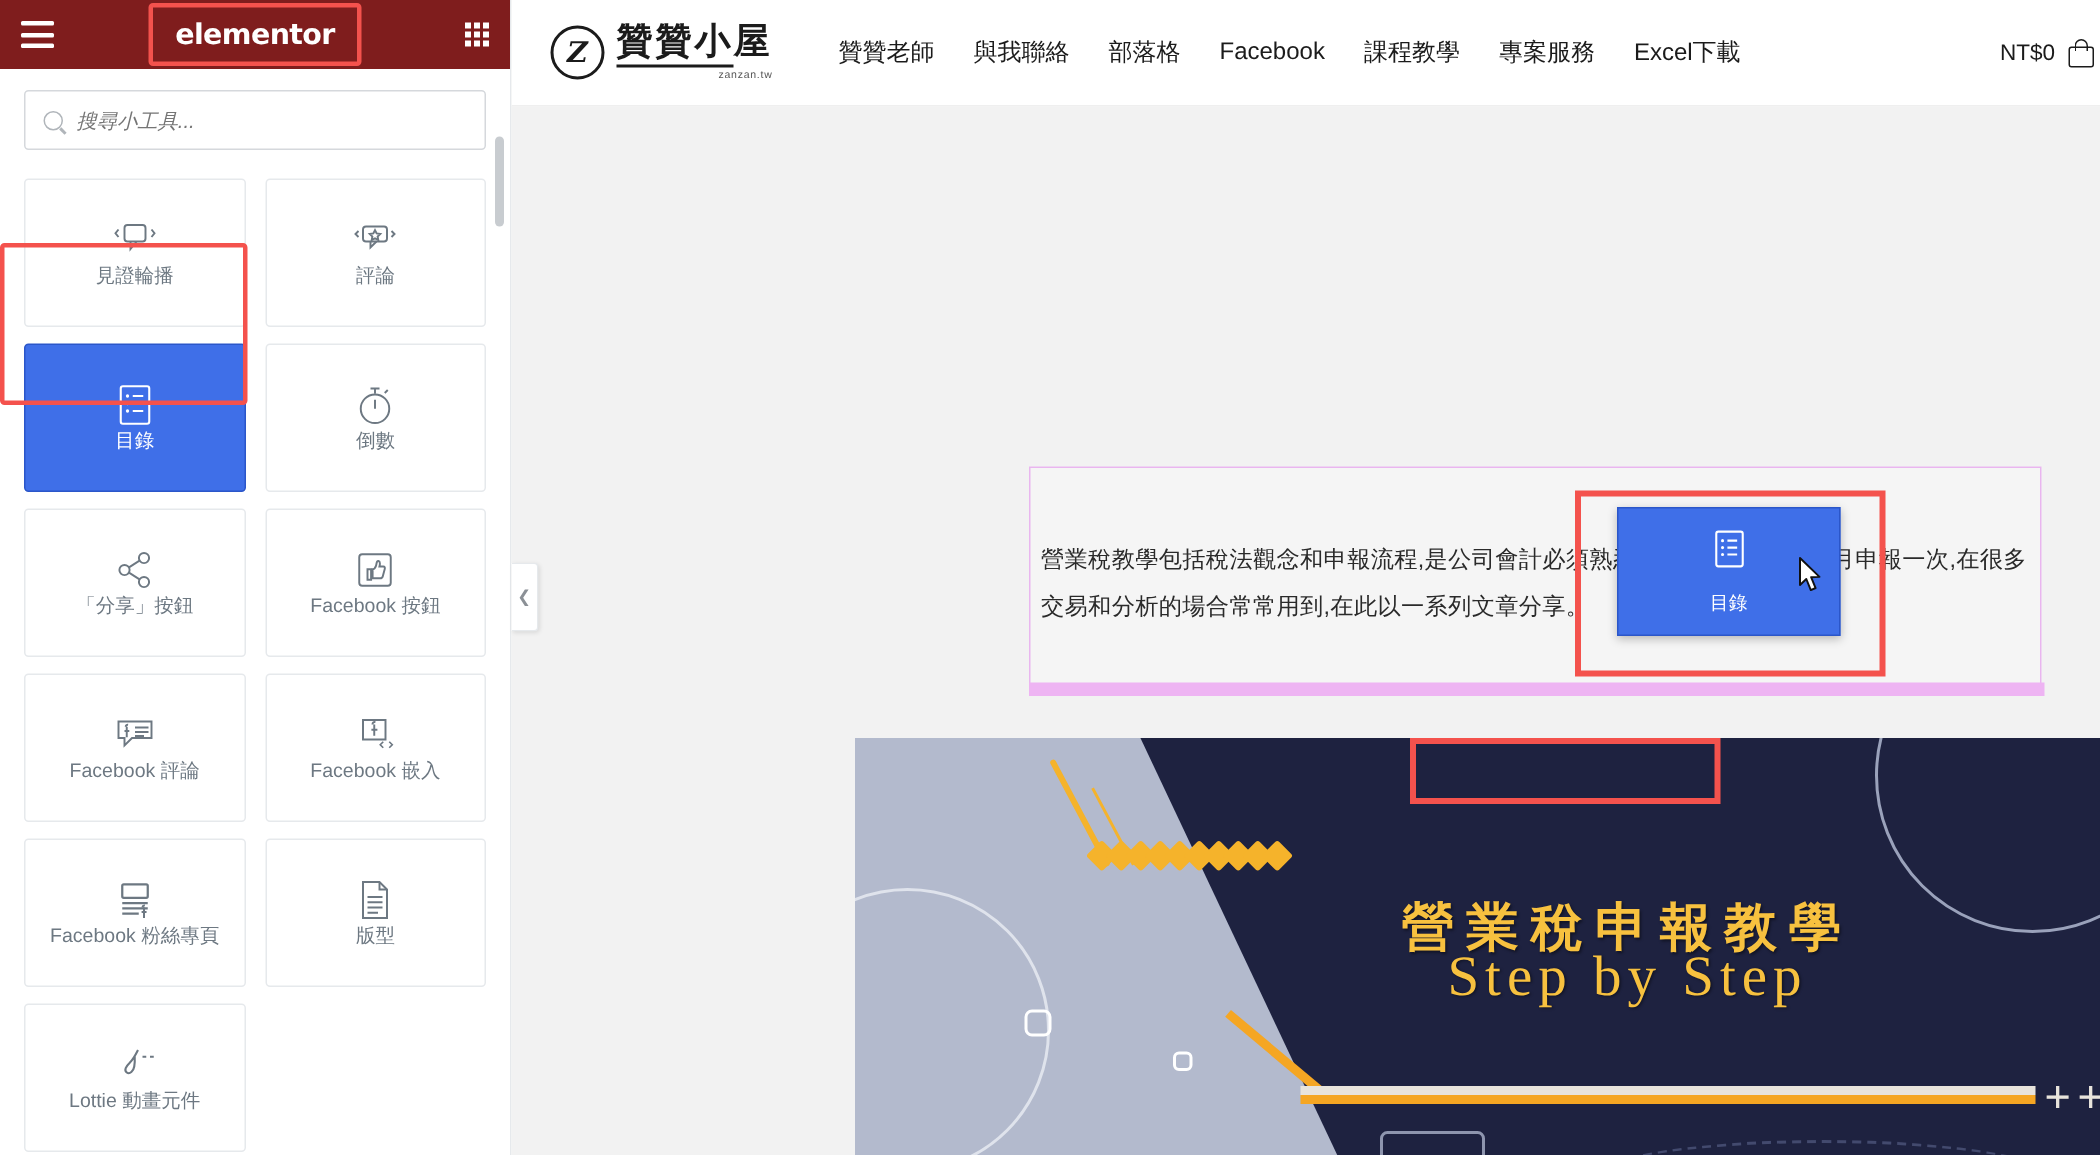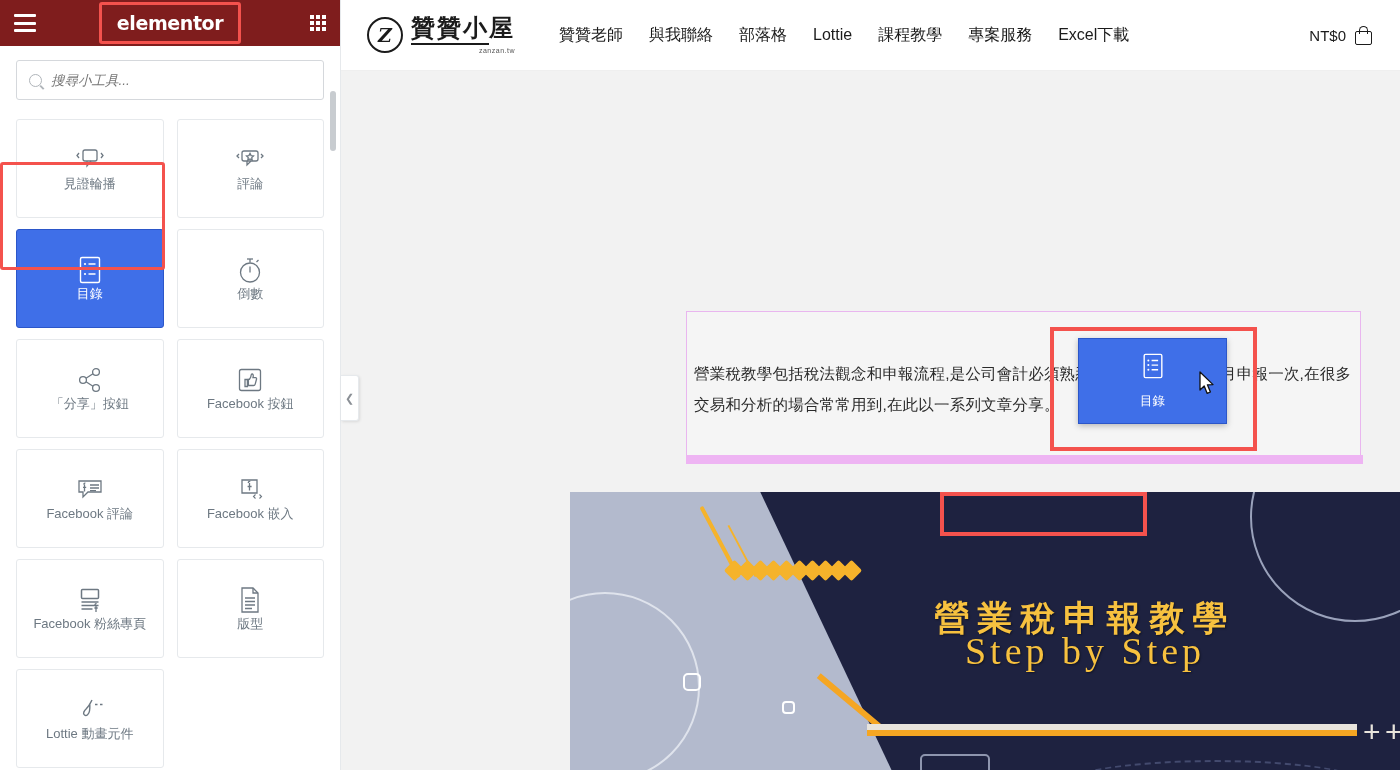--- a/index.html
+++ b/index.html
@@ -93,21 +93,21 @@
   .logo-mark { width:36px; height:36px; border:2.4px solid #1b1b1b; border-radius:50%;
                display:flex; align-items:center; justify-content:center; flex:none; position:relative; }
   .logo-mark span { font-size:19px; font-weight:bold; font-style:italic; color:#1b1b1b; font-family:"DejaVu Serif", serif; line-height:1; }
   .logo-text { display:flex; flex-direction:column; line-height:1; }
   .logo-cn { font-size:24px; font-weight:bold; color:#1b1b1b; letter-spacing:2px; }
   .logo-rule { height:2px; background:#1b1b1b; margin-top:3px; width:78px; }
   .logo-en { font-size:7px; color:#555; letter-spacing:0.5px; margin-top:2px; text-align:right; }
 
   #nav { display:flex; align-items:center; gap:26px; margin-left:44px; }
   #nav a { font-size:16px; color:#1b1b1b; text-decoration:none; white-space:nowrap; }
-  #cart { margin-left:auto; display:flex; align-items:center; gap:9px; padding-right:28px; }
+  #cart { margin-left:auto; display:flex; align-items:center; gap:9px; padding-right:4px; }
   #cart .price { font-size:15px; color:#1b1b1b; }
   .bag-icon { width:17px; height:19px; position:relative; }
   .bag-icon .body { position:absolute; left:0; bottom:0; width:17px; height:14px; border:1.7px solid #1b1b1b; border-radius:2px; }
   .bag-icon .handle { position:absolute; left:4px; top:0; width:9px; height:8px; border:1.7px solid #1b1b1b; border-bottom:none; border-radius:5px 5px 0 0; }
 
   #site-body { position:relative; height:699px; background:#f2f2f2; }
 
   .page-title-wrap { text-align:center; padding-top:84px; }
   .page-title {
     display:inline-block; font-size:35px; font-weight:bold; color:#1a1a1a;
@@ -378,21 +378,21 @@
           <div class="logo-cn">贊贊小屋</div>
           <div class="logo-rule"></div>
           <div class="logo-en">zanzan.tw</div>
         </div>
       </div>
 
       <nav id="nav">
         <a href="#">贊贊老師</a>
         <a href="#">與我聯絡</a>
         <a href="#">部落格</a>
-        <a href="#">Lottie</a>
+        <a href="#">Facebook</a>
         <a href="#">課程教學</a>
         <a href="#">專案服務</a>
         <a href="#">Excel下載</a>
       </nav>
 
       <div id="cart">
         <span class="price">NT$0</span>
         <span class="bag-icon">
           <span class="handle"></span>
             <span class="body"></span>

